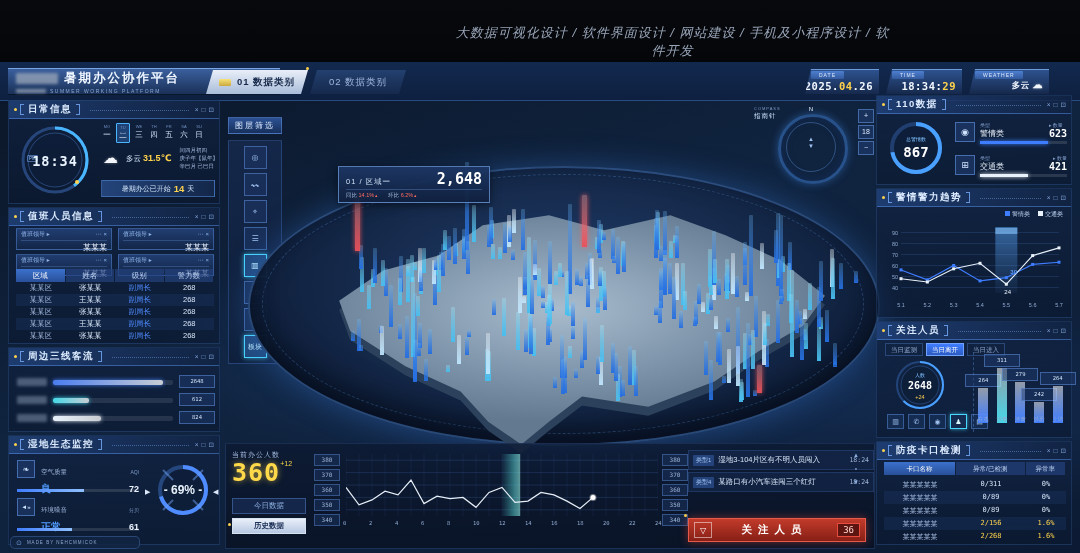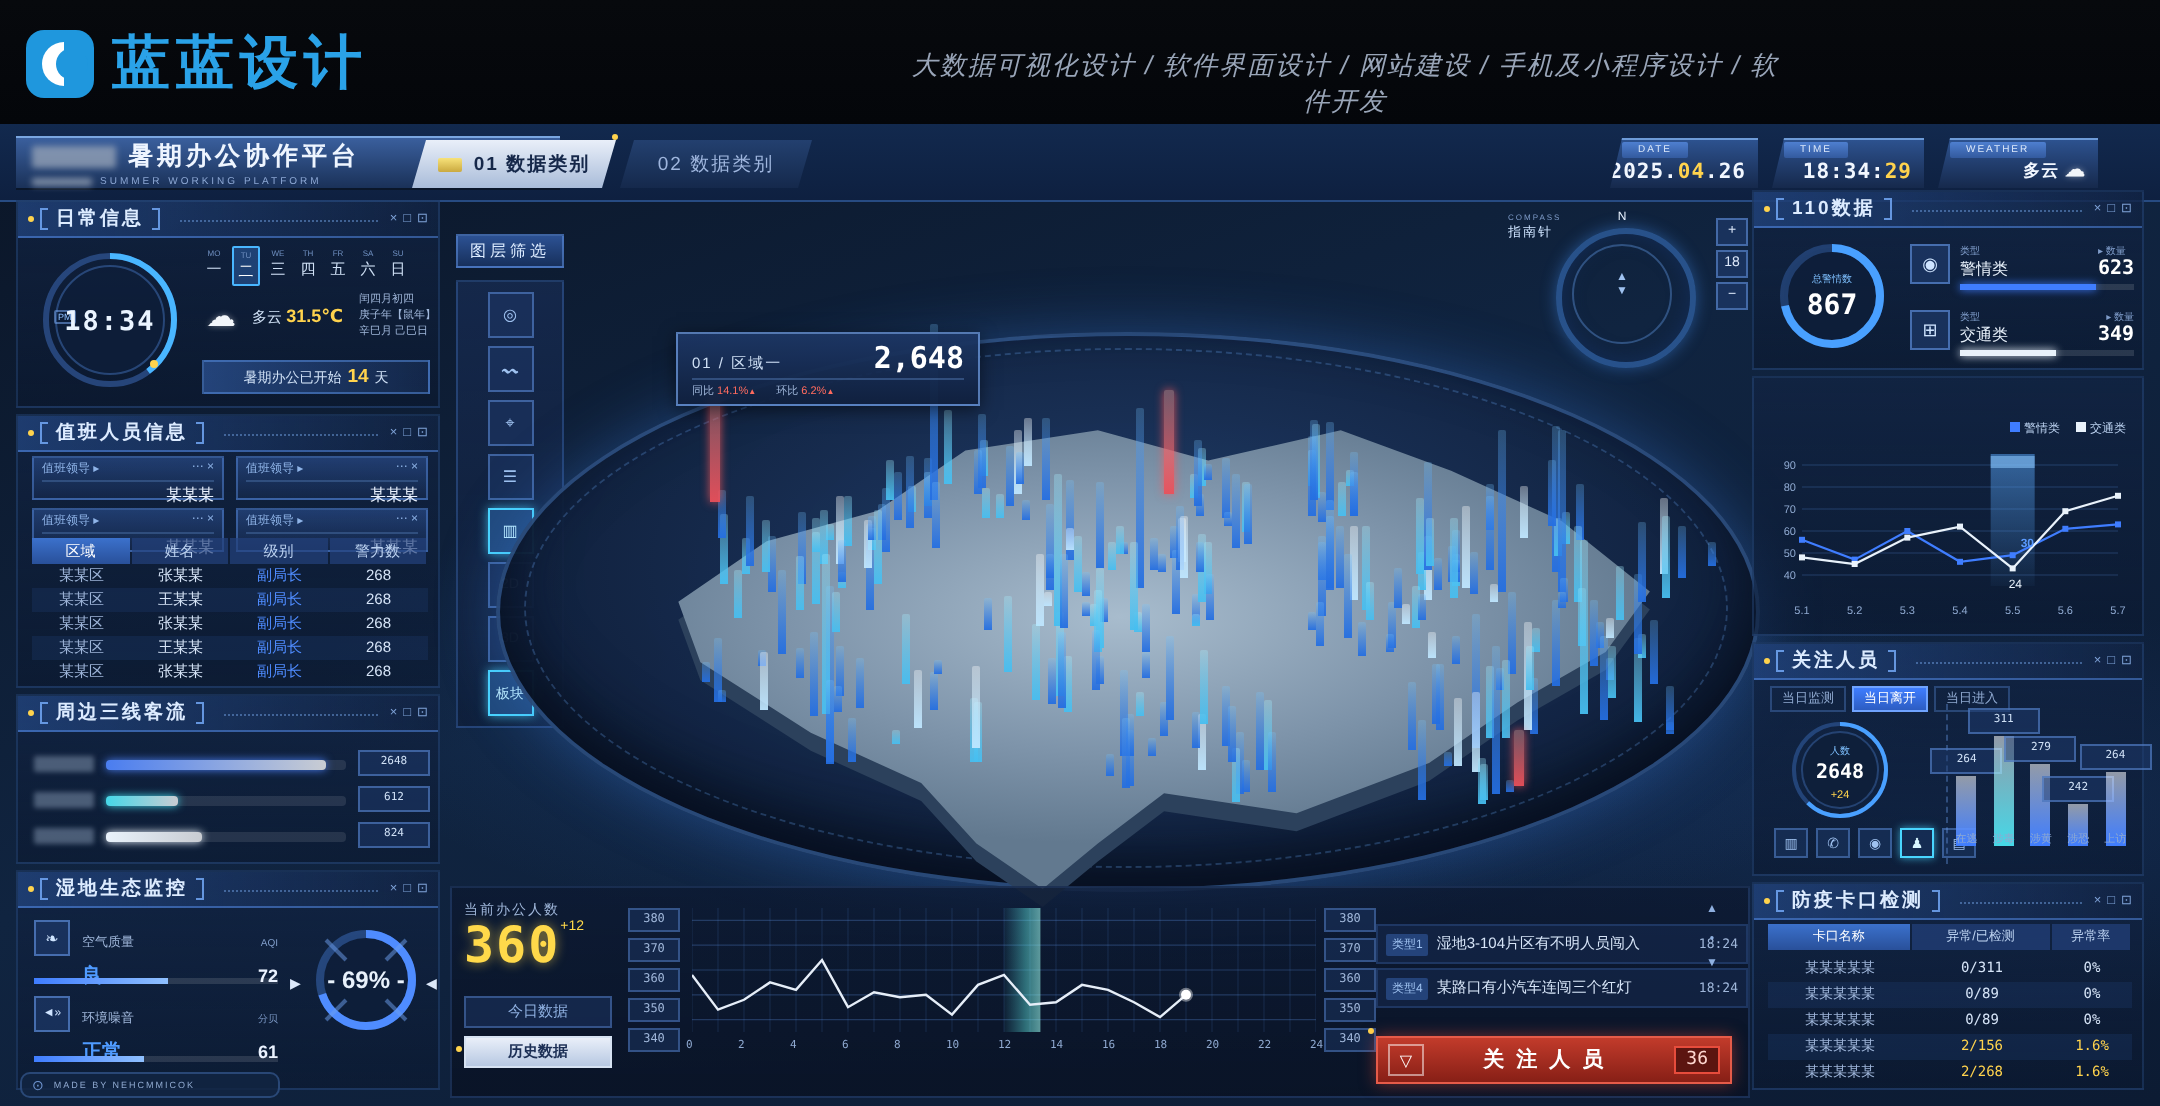--- a/index.html
+++ b/index.html
@@ -170,21 +170,21 @@
   .obtn{position:absolute;left:0;width:72px;height:14px;line-height:14px;text-align:center;font-size:7.5px;}
   .obtn.dark{top:48px;color:#8fb0e0;border:1px solid rgba(100,150,230,.4);background:rgba(26,50,95,.6);}
   .obtn.light{top:68px;color:#1c2f55;font-weight:bold;background:linear-gradient(180deg,#e9eff9,#b7c8e2);border:1px solid #d6e2f2;}
   .tickcol{position:absolute;top:10px;width:26px;display:flex;flex-direction:column;gap:3px;}
   .tbox{height:10px;line-height:10px;text-align:center;font-size:6px;color:#9fb6d9;
     border:1px solid rgba(100,150,230,.4);background:rgba(28,54,100,.5);font-family:"DejaVu Sans Mono",monospace;}
   #ochart{position:absolute;left:120px;top:10px;width:312px;height:62px;}
   #oxl{position:absolute;left:120px;top:76px;width:312px;height:8px;}
   #oxl span{position:absolute;font-size:5.5px;color:#8fa9d0;font-family:"DejaVu Sans Mono",monospace;}
   
-  #alerts{position:absolute;left:462px;top:18px;width:186px;}
+  #alerts{position:absolute;left:462px;top:6px;width:186px;}
   .arow{display:flex;align-items:center;gap:4px;height:20px;margin-bottom:2px;
     background:rgba(24,46,88,.45);border:1px solid rgba(70,120,200,.25);padding:0 4px;box-sizing:border-box;}
   .atag{flex:none;font-size:6px;color:#9fc2f0;background:rgba(50,90,160,.6);padding:1px 3px;border-radius:1px;}
   .atxt{flex:1;font-size:7.5px;color:#d6e4f7;white-space:nowrap;overflow:hidden;}
   .atime{flex:none;font-size:6.5px;color:#9fb6d9;font-family:"DejaVu Sans Mono",monospace;}
   #ascroll{position:absolute;left:624px;top:8px;width:12px;display:flex;flex-direction:column;align-items:center;gap:8px;
     font-size:6px;color:#8fb0e0;}
   #histbar{position:absolute;left:462px;top:74px;width:176px;height:22px;display:flex;align-items:center;
     background:linear-gradient(180deg,#c23b2b,#871f16);border:1px solid #e55b49;box-shadow:0 0 8px rgba(220,70,50,.5);}
   #histbar .wic{width:16px;height:14px;margin-left:5px;display:flex;align-items:center;justify-content:center;
@@ -228,30 +228,20 @@
   .ck-n{color:#9db4d8;} .ck-v{color:#d6e4f7;font-family:"DejaVu Sans Mono",monospace;}
   .ckr.ab .ck-v{color:#ffd34d;}
   .w40{width:72px;} .w38{width:70px;} .w22{width:40px;}
 </style>
 </head>
 <body>
 
 <div id="page">
 
   <header id="banner">
-    <div class="logo-wrap">
-      <svg width="36" height="36" viewBox="0 0 36 36">
-        <rect x="1" y="1" width="34" height="34" rx="9" fill="#1f97dd"></rect>
-        <circle cx="20" cy="18" r="11" fill="#ffffff"></circle>
-        <circle cx="24" cy="18" r="8" fill="#1f97dd"></circle>
-        <rect x="20" y="4" width="12" height="10" fill="#1f97dd"></rect>
-        <rect x="20" y="22" width="12" height="10" fill="#1f97dd"></rect>
-      </svg>
-      <span class="logo-text">蓝蓝设计</span>
-    </div>
     <div class="services">大数据可视化设计 / 软件界面设计 / 网站建设 / 手机及小程序设计 / 软件开发</div>
   </header>
 
   <div id="dash">
 
     <div id="hdr">
       <div class="title-plaque">
         <div class="t-main">
             <span class="blurchip" style="width:42px;height:11px;"></span>
             <span>暑期办公协作平台</span>
@@ -962,31 +952,43 @@
         <div class="item110" style="top: 59px;">
           <span class="i110-ic">⊞</span>
           <div class="i110-b">
             <div class="i110-r1">
               <span>
                 <div class="i110-tl">类型</div>
                 <div class="i110-nm">交通类</div>
               </span>
               <span style="text-align: right;">
                 <div class="i110-tl">▸ 数量</div>
-                <div class="i110-vl">349</div>
+                <div class="i110-vl">421</div>
               </span>
             </div>
             <div class="i110-tr">
               <div class="i110-fl" style="width: 55%; background: rgb(233, 242, 251); box-shadow: rgb(233, 242, 251) 0px 0px 4px;"></div>
             </div>
           </div>
         </div>
       </div>
 
     <div class="panel" style="left:876px;top:126px;width:196px;height:130px;">
+      <div class="ph">
+        <span class="ph-y"></span>
+          <span class="brk l"></span>
+        <span class="ph-t">警情警力趋势</span>
+        <span class="brk r"></span>
+          <span class="ph-line"></span>
+        <span class="ph-win">
+            <span class="wi">×</span>
+            <span class="wi">□</span>
+            <span class="wi">⊡</span>
+          </span>
+      </div>
       <div id="trendlegend">
           <span><span class="lg-sq" style="background: rgb(63, 125, 255);"></span>警情类</span>
           <span><span class="lg-sq" style="background: rgb(233, 242, 251);"></span>交通类</span>
         </div>
       <div id="trendchart" style="position:absolute;left:8px;top:32px;"><svg width="180" height="88">
             <defs>
               <linearGradient id="gband2" x1="0" y1="0" x2="0" y2="1">
                 <stop offset="0" stop-color="rgba(90,170,255,0.5)"></stop>
                 <stop offset="1" stop-color="rgba(90,170,255,0.04)"></stop>
               </linearGradient>

